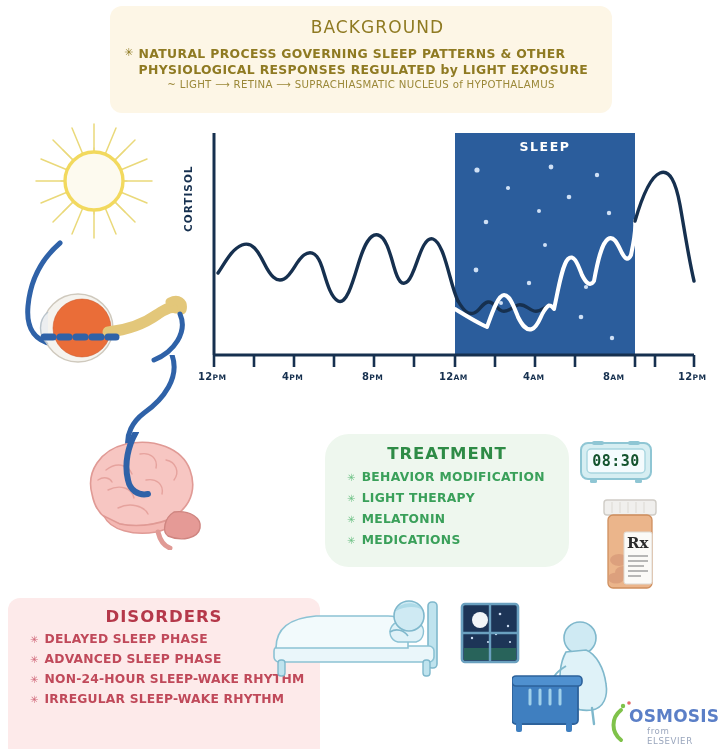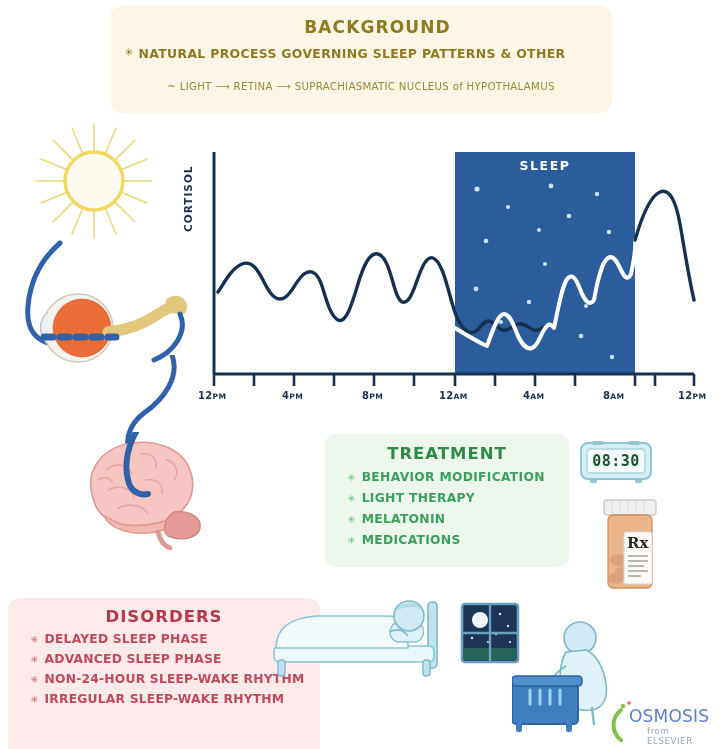--- a/index.html
+++ b/index.html
@@ -10,54 +10,54 @@
   }
   .abs{position:absolute;}
 
   
   #background-card{
     left:110px;top:6px;width:502px;height:107px;
     background:#fdf6e6;border-radius:12px;
   }
   #background-title{
     text-align:center;margin-top:11px;
-    font-size:17px;font-weight:bold;letter-spacing:1.1px;
+    font-size:17px;font-weight:normal;letter-spacing:1.1px;
     color:#8f7a22;
     padding-left:33px;
   }
   .bg-bullet{
     margin:9px 0 0 14px;display:flex;align-items:flex-start;
     font-size:12.4px;font-weight:bold;letter-spacing:.35px;
     color:#8f7a22;line-height:1.32;
   }
   .bg-bullet .star{margin-right:5px;font-size:11px;line-height:1.35;}
   #background-subline{
-    text-align:center;margin-top:19px;
+    text-align:center;margin-top:0;
     font-size:10.2px;letter-spacing:.3px;color:#9b8838;
   }
 
   
-  #chart-area{left:182px;top:144px;width:520px;height:270px;}
+  #chart-area{left:182px;top:125px;width:520px;height:270px;}
   #chart-svg{display:block;}
   #cortisol-axis-label{
     left:182px;top:232px;
     font-size:10.5px;font-weight:bold;letter-spacing:1px;color:#16304f;
     transform:rotate(-90deg);transform-origin:left top;
     white-space:nowrap;
   }
   .xtick-label{
     position:absolute;font-size:10px;font-weight:bold;color:#16304f;
     white-space:nowrap;letter-spacing:.3px;
   }
   .xtick-label .sm{font-size:7.6px;}
 
   
   #treatment-card{
     left:325px;top:434px;width:244px;height:133px;
-    background:#eef7ee;border-radius:10px;
+    background:#eef7ee;border-radius:24px;
   }
   #treatment-title{
     text-align:center;margin-top:10px;
     font-size:16.5px;font-weight:bold;letter-spacing:1px;color:#2e8b46;
   }
   .tr-item{
     margin:7px 0 0 22px;display:flex;align-items:center;
     font-size:12.3px;font-weight:bold;letter-spacing:.3px;color:#3aa05a;
   }
   .tr-item .star{margin-right:6px;font-size:10px;color:#6cc184;}
@@ -74,37 +74,38 @@
   .ds-item{
     margin:6px 0 0 22px;display:flex;align-items:center;
     font-size:12.3px;font-weight:bold;letter-spacing:.2px;color:#c0495a;
   }
   .ds-item .star{margin-right:6px;font-size:10px;color:#d1697a;}
 
   
   #osmosis-logo{left:607px;top:700px;width:106px;height:44px;}
   #logo-word{
     position:absolute;left:22px;top:6px;
-    font-size:17px;font-weight:normal;letter-spacing:.2px;color:#5b7fc7;
+    font-size:17px;font-weight:bold;letter-spacing:.2px;color:#5b7fc7;
   }
   #logo-sub{
     position:absolute;left:24px;top:26px;
     font-size:8.6px;letter-spacing:.6px;color:#9aa6bd;margin-left:16px;
   }
 </style>
 </head>
 <body>
 
 <div class="abs" id="background-card">
   <div id="background-title">BACKGROUND</div>
 
   <div class="bg-bullet">
     <span class="star">✳</span>
     <span>
       <span>NATURAL PROCESS GOVERNING SLEEP PATTERNS &amp; OTHER</span><br>
+      <span>PHYSIOLOGICAL RESPONSES REGULATED by LIGHT EXPOSURE</span>
     </span>
   </div>
 
   <div id="background-subline">~ LIGHT ⟶ RETINA ⟶ SUPRACHIASMATIC NUCLEUS of HYPOTHALAMUS</div>
 </div>
 
 <svg class="abs" style="left:18px;top:122px;" width="152" height="118">
   <g stroke="#ead97a" stroke-width="1.5" stroke-linecap="round">
 
     <line x1="76" y1="59" x2="76" y2="2"></line>

